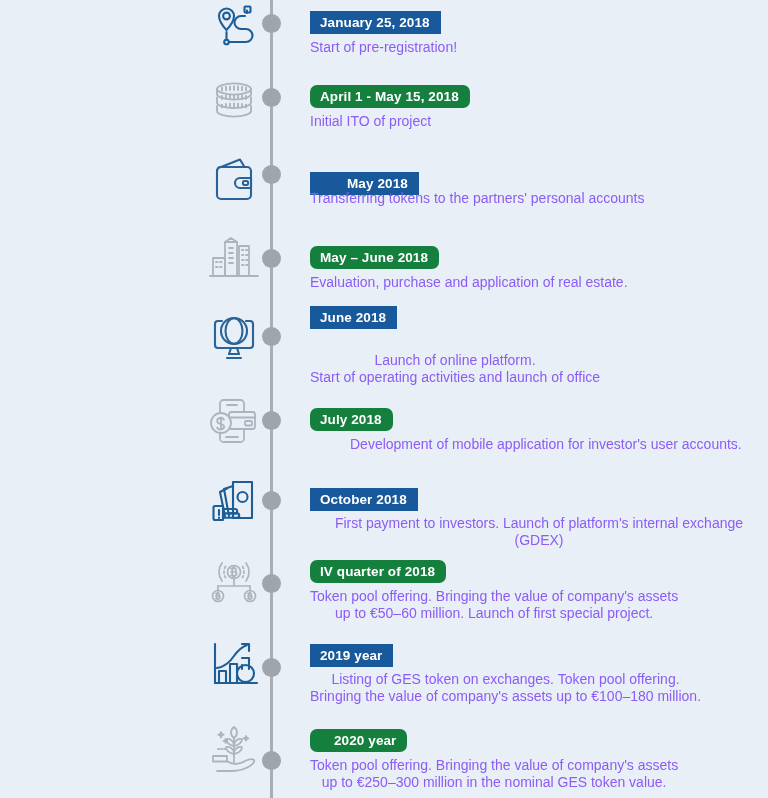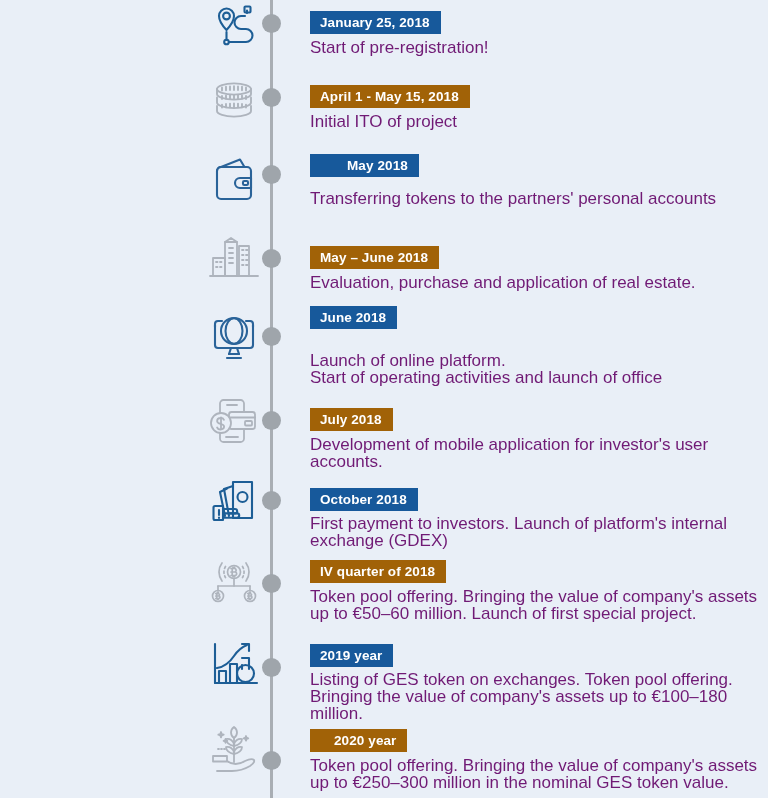--- a/index.html
+++ b/index.html
@@ -10,20 +10,21 @@
     width: 768px;
     height: 798px;
     background: #e9eff7;
     font-family: "Liberation Sans", sans-serif;
     overflow: hidden;
   }
   #roadmap {
     position: relative;
     width: 768px;
     height: 630px;
+    text-align: center;
   }
   
   .spine {
     position: absolute;
     left: 270px;
     top: 0;
     width: 3px;
     height: 798px;
     background: #a9aeb4;
   }
@@ -58,26 +59,26 @@
     height: 23px;
     line-height: 23px;
     padding: 0 11px 0 10px;
     color: #ffffff;
     font-size: 13.5px;
     font-weight: bold;
     white-space: nowrap;
     letter-spacing: 0.1px;
   }
   .badge.blue { background: #17599b; }
-  .badge.gray { background: #a16207; }
+  .badge.gray { background: #15803d; border-radius: 7px; }
   .desc {
     position: absolute;
     left: 310px;
-    color: #701a75;
-    font-size: 17px;
+    color: #8b5cf6;
+    font-size: 14px;
     line-height: 17px;
     white-space: pre-line;
   }
 </style>
 </head>
 <body>
 
 <div id="roadmap">
 
   <div class="spine"></div>
@@ -120,21 +121,21 @@
     <div class="icon-cell" style="top:152px;">
       <svg viewBox="0 0 62 62" fill="none" stroke="#2a6399" stroke-width="2.1" stroke-linecap="round" stroke-linejoin="round">
         <path d="M14 19 a4 4 0 0 1 4-4 h26 a4 4 0 0 1 4 4 v24 a4 4 0 0 1-4 4 H18 a4 4 0 0 1-4-4 z"></path>
         <path d="M14 19 a4 4 0 0 1 4-4 h22"></path>
         <path d="M18 15 L37 7.5 L41.5 15"></path>
         <path d="M37 26 h11 v10 h-11 a5 5 0 0 1 0-10 z"></path>
         <rect x="40" y="29" width="5" height="4" rx="1.2"></rect>
       </svg>
     </div>
     <div class="dot" style="top:165px;"></div>
-    <div class="badge blue" style="top:154px;padding-left:37px;">May 2018</div>
+    <div class="badge blue" style="top:172px;padding-left:37px;">May 2018</div>
     <div class="desc" style="top:190px;">Transferring tokens to the partners' personal accounts</div>
   </div>
 
   <div class="row" style="top:0px;">
     <div class="icon-cell" style="top:228px;">
       <svg viewBox="0 0 62 62" fill="none" stroke="#aeb4bd" stroke-width="1.8" stroke-linecap="round" stroke-linejoin="round">
         <path d="M22 14 h12 v34 H22 z"></path>
         <path d="M22 14 l6-4 l6 4"></path>
         <path d="M36 18 h10 v30 H36 z"></path>
         <path d="M10 30 h12 v18 H10 z"></path>
@@ -175,21 +176,21 @@
         <rect x="26" y="22" width="26" height="17" rx="2.5" fill="#e9eff7"></rect>
         <path d="M26 27.5 h26"></path>
         <rect x="42" y="31" width="7" height="4.5" rx="1"></rect>
         <circle cx="18" cy="33" r="10" fill="#e9eff7"></circle>
         <path d="M18 27.5 v11"></path>
         <path d="M21 29.8 a3.4 3.4 0 0 0-3.3-1.8 c-2.4 0-3.6 1.4-3.6 2.9 c0 3.9 7 2 7 5.7 c0 1.6-1.4 2.9-3.6 2.9 a3.6 3.6 0 0 1-3.4-2"></path>
       </svg>
     </div>
     <div class="dot" style="top:411px;"></div>
     <div class="badge gray" style="top:408px;">July 2018</div>
-    <div class="desc" style="top:436px;">Development of mobile application for investor's user accounts.</div>
+    <div class="desc" style="top:436px;margin-left:40px;">Development of mobile application for investor's user accounts.</div>
   </div>
 
   <div class="row" style="top:0px;">
     <div class="icon-cell" style="top:472px;">
       <svg viewBox="0 0 62 62" fill="none" stroke="#1d5e96" stroke-width="2.1" stroke-linecap="round" stroke-linejoin="round">
         <path d="M30 10 h19 v36 H30 z"></path>
         <circle cx="39.5" cy="25" r="5"></circle>
         <path d="M30 14 L21 17 L26 44"></path>
         <path d="M24 16.5 L17 20 L22 44"></path>
         <path d="M12 34 h8 v14 h-8 a1.5 1.5 0 0 1-1.5-1.5 v-11 a1.5 1.5 0 0 1 1.5-1.5 z"></path>

